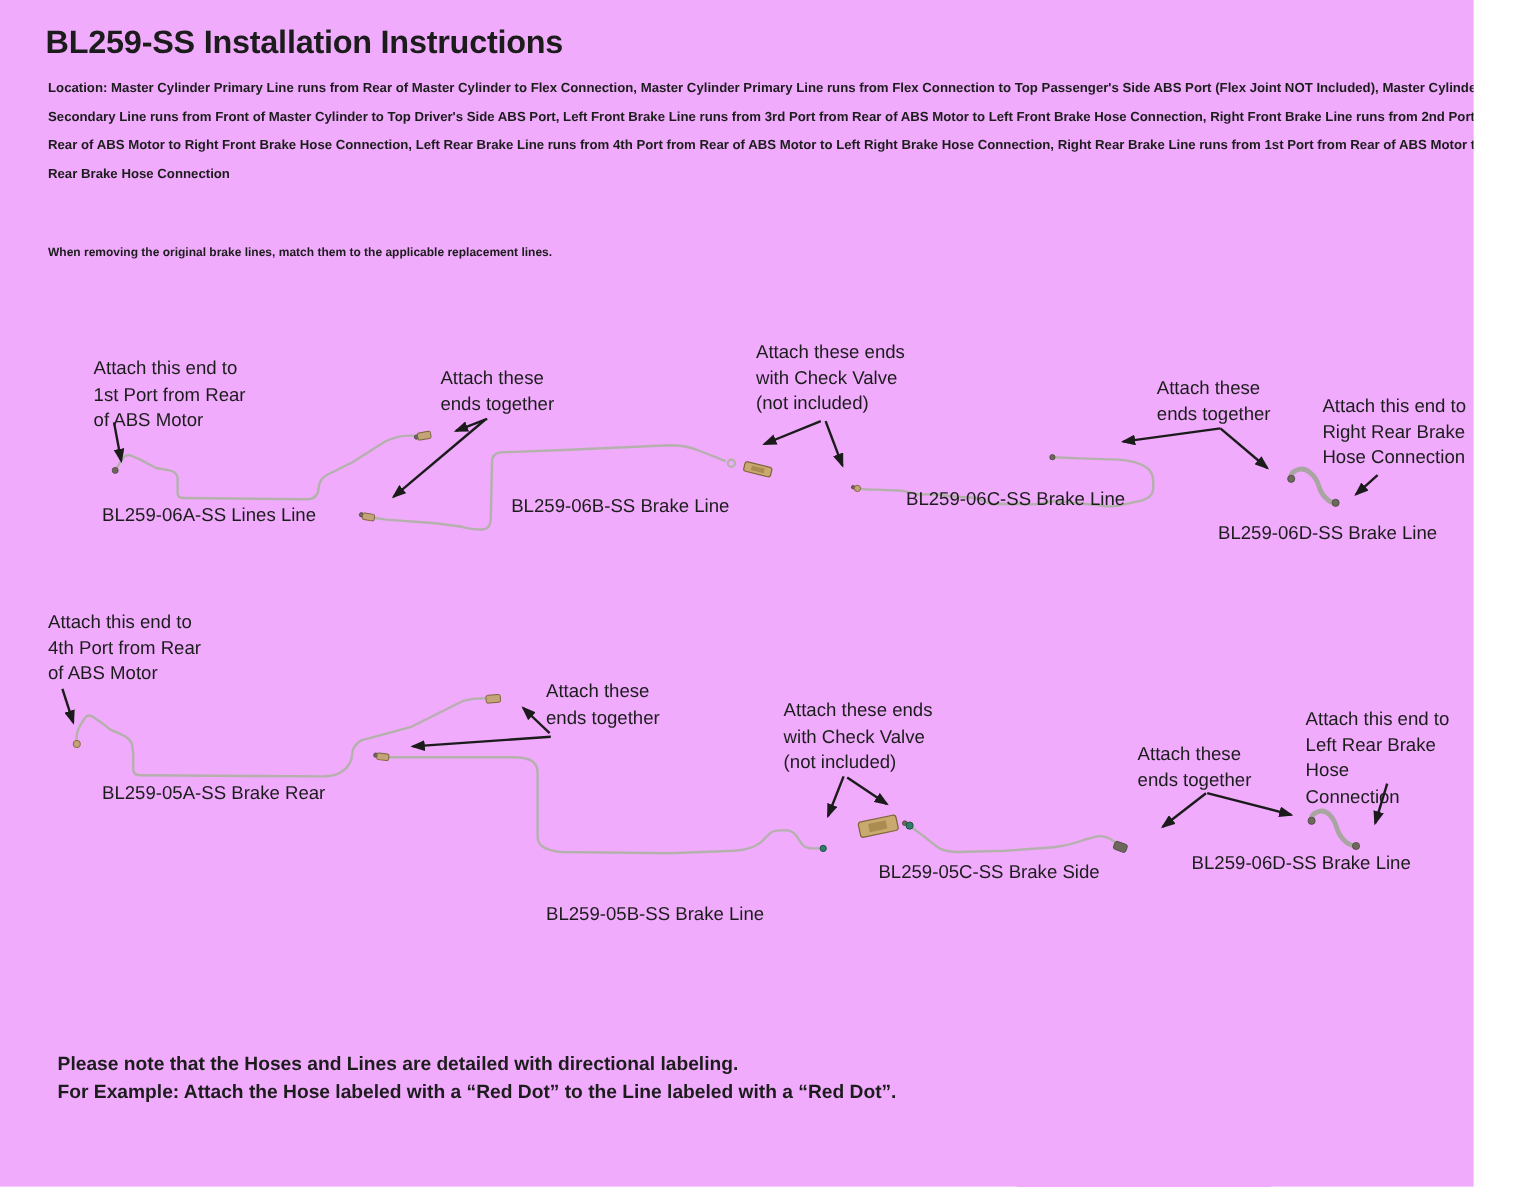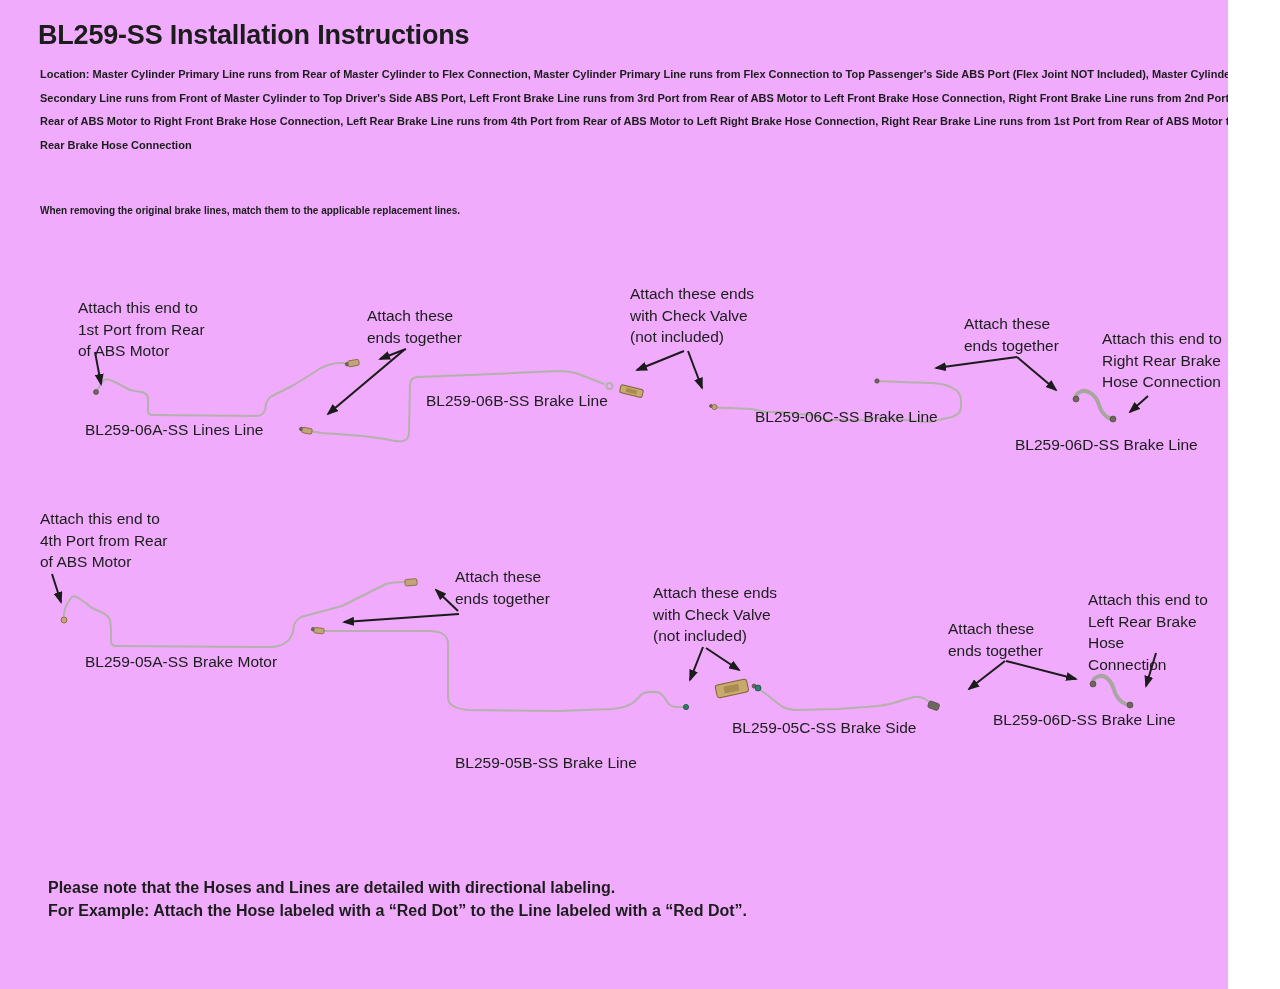--- a/index.html
+++ b/index.html
@@ -144,38 +144,38 @@
 ends together</div>
   <div class="callout" style="left:630px;top:283px">Attach these ends
 with Check Valve
 (not included)</div>
   <div class="callout" style="left:964px;top:313px">Attach these
 ends together</div>
   <div class="callout" style="left:1102px;top:328px">Attach this end to
 Right Rear Brake
 Hose Connection</div>
   <div class="line-label" style="left:85px;top:421px">BL259-06A-SS Lines Line</div>
-  <div class="line-label" style="left:426px;top:392px">BL259-06B-SS Brake Line</div>
+  <div class="line-label" style="left:426px;top:414px">BL259-06B-SS Brake Line</div>
   <div class="line-label" style="left:755px;top:408px">BL259-06C-SS Brake Line</div>
   <div class="line-label" style="left:1015px;top:436px">BL259-06D-SS Brake Line</div>
 
   <div class="callout" style="left:40px;top:508px">Attach this end to
 4th Port from Rear
 of ABS Motor</div>
   <div class="callout" style="left:455px;top:566px">Attach these
 ends together</div>
   <div class="callout" style="left:653px;top:582px">Attach these ends
 with Check Valve
 (not included)</div>
   <div class="callout" style="left:948px;top:618px">Attach these
 ends together</div>
   <div class="callout" style="left:1088px;top:589px">Attach this end to
 Left Rear Brake Hose
 Connection</div>
-  <div class="line-label" style="left:85px;top:653px">BL259-05A-SS Brake Motor</div>
+  <div class="line-label" style="left:85px;top:653px">BL259-05A-SS Brake Rear</div>
   <div class="line-label" style="left:455px;top:754px">BL259-05B-SS Brake Line</div>
   <div class="line-label" style="left:732px;top:719px">BL259-05C-SS Brake Side</div>
   <div class="line-label" style="left:993px;top:711px">BL259-06D-SS Brake Line</div>
 
   <div class="footer-line" style="left:48px;top:879px">Please note that the Hoses and Lines are detailed with directional labeling.</div>
   <div class="footer-line" style="left:48px;top:902px">For Example: Attach the Hose labeled with a “Red Dot” to the Line labeled with a “Red Dot”.</div>
 
 </div>
 
 </body></html>

